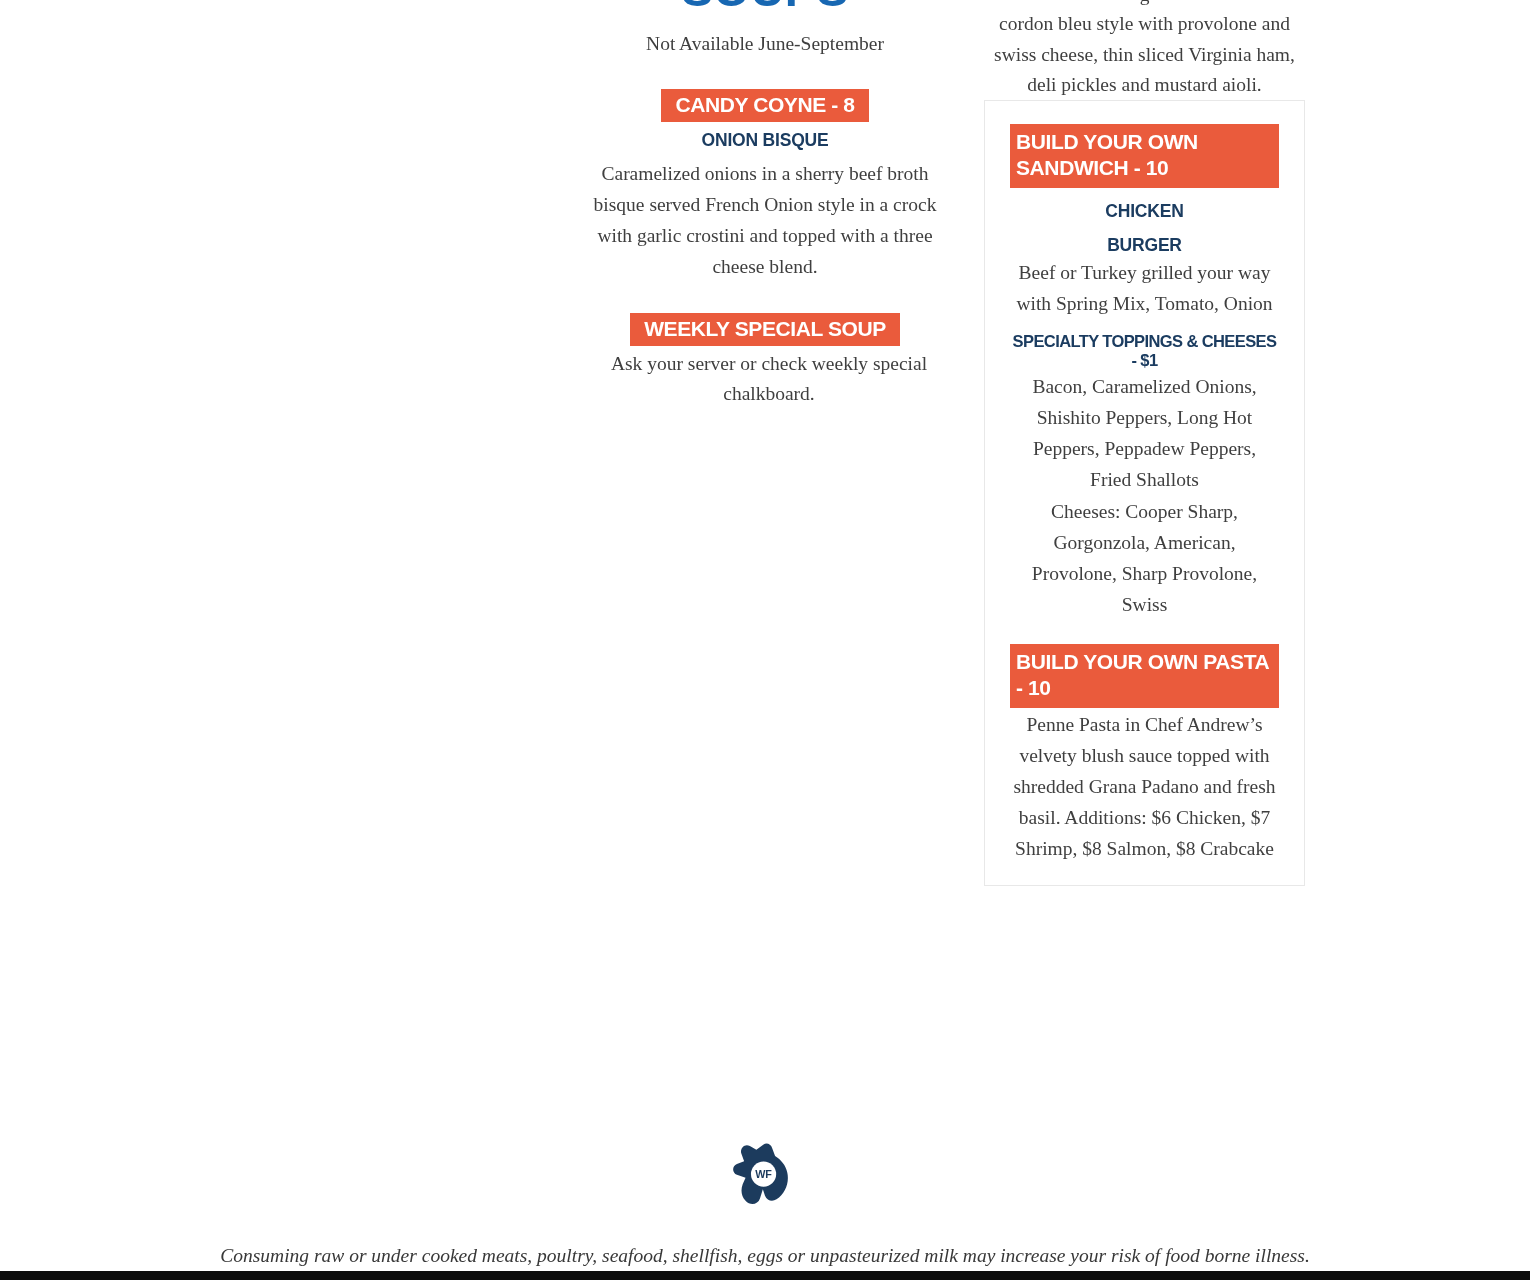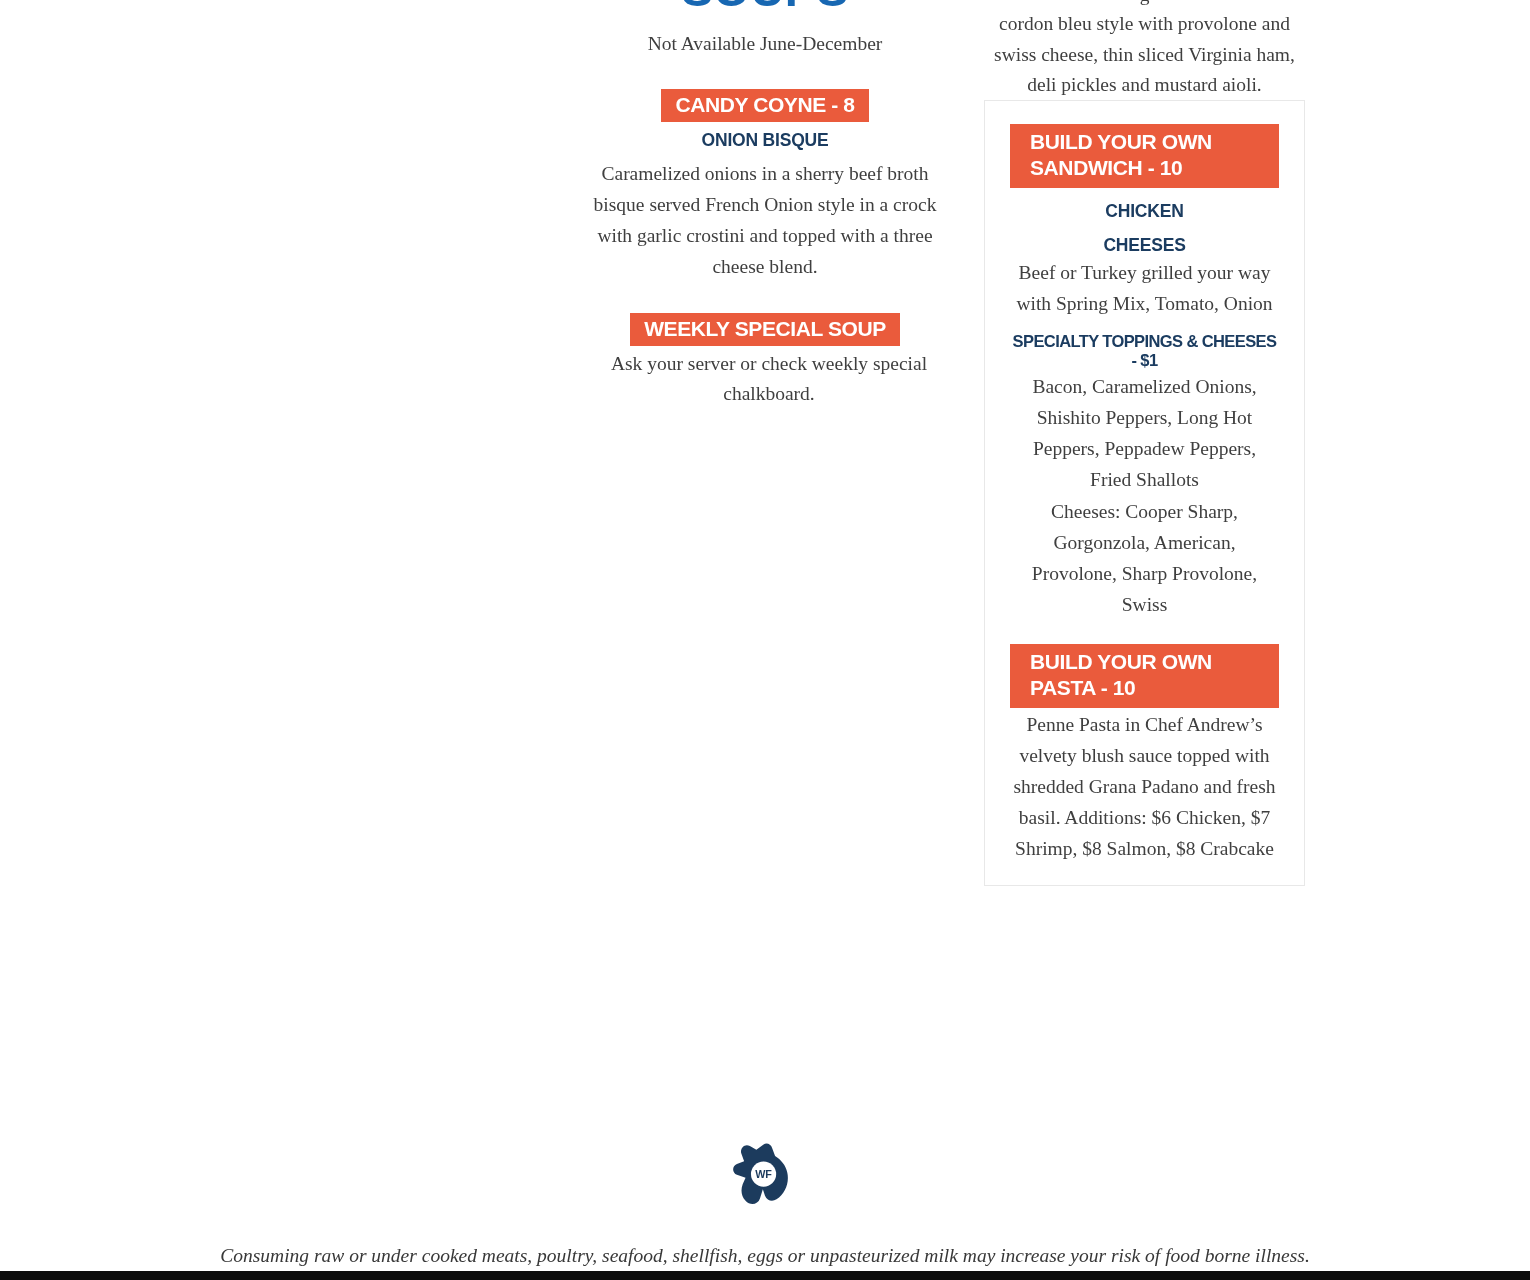--- a/index.html
+++ b/index.html
@@ -84,21 +84,21 @@
   .byo-box {
     position: absolute;
     top: 100px; left: 0;
     width: 321px;
     box-sizing: border-box;
     border: 1px solid #e8e8e8;
     background: #ffffff;
     padding: 23px 25px 21px;
     text-align: center;
   }
-  .byo-box .banner { display: block; padding: 5px 20px 7px; }
+  .byo-box .banner { display: block; padding: 5px 6px 7px; }
   .byo-box .sub-heading { margin-top: 13px; }
   .byo-box p.serif { margin-top: 1px; }
   .mt-gap { margin-top: 18px; }
   .specialty-heading { font-size: 16.5px; letter-spacing: -0.6px; }
   .pasta-banner { margin-top: 24px; }
 
   
   .footer-logo-wrap {
     position: absolute;
     top: 1141px; left: 0; right: 0;
@@ -120,21 +120,21 @@
     width: 100%; height: 9px;
     background: #0c0c0c;
   }
 </style>
 </head>
 <body>
 
 <section class="soups-col">
   <h2 class="soups-title">SOUPS</h2>
 
-  <p class="serif soups-subtitle">Not Available June-December</p>
+  <p class="serif soups-subtitle">Not Available June-September</p>
 
   <div class="candy-banner-wrap">
     <span class="banner">CANDY COYNE - 8</span>
   </div>
 
   <h3 class="sub-heading onion-heading">ONION BISQUE</h3>
 
   <p class="serif onion-desc">Caramelized onions in a sherry beef broth bisque served French Onion style in a crock with garlic crostini and topped with a three cheese blend.</p>
 
   <div class="weekly-banner-wrap">
@@ -147,21 +147,21 @@
 <section class="byo-col">
   <p class="cut-line-fragment">g</p>
 
   <p class="serif sandwich-intro">cordon bleu style with provolone and swiss cheese, thin sliced Virginia ham, deli pickles and mustard aioli.</p>
 
   <div class="byo-box">
     <span class="banner">BUILD YOUR OWN SANDWICH - 10</span>
 
     <h3 class="sub-heading">CHICKEN</h3>
 
-    <h3 class="sub-heading mt-gap">CHEESES</h3>
+    <h3 class="sub-heading mt-gap">BURGER</h3>
     <p class="serif">Beef or Turkey grilled your way with Spring Mix, Tomato, Onion</p>
 
     <h3 class="sub-heading specialty-heading mt-gap">SPECIALTY TOPPINGS &amp; CHEESES - $1</h3>
     <p class="serif">Bacon, Caramelized Onions, Shishito Peppers, Long Hot Peppers, Peppadew Peppers, Fried Shallots</p>
     <p class="serif mt-gap">Cheeses: Cooper Sharp, Gorgonzola, American, Provolone, Sharp Provolone, Swiss</p>
 
     <span class="banner pasta-banner">BUILD YOUR OWN PASTA - 10</span>
     <p class="serif">Penne Pasta in Chef Andrew’s velvety blush sauce topped with shredded Grana Padano and fresh basil. Additions: $6 Chicken, $7 Shrimp, $8 Salmon, $8 Crabcake</p>
   </div>
 </section>

